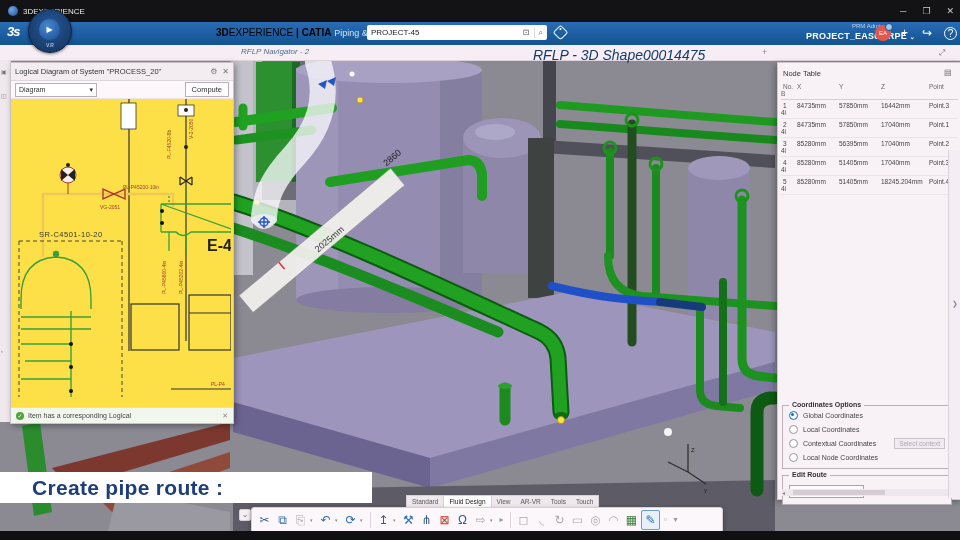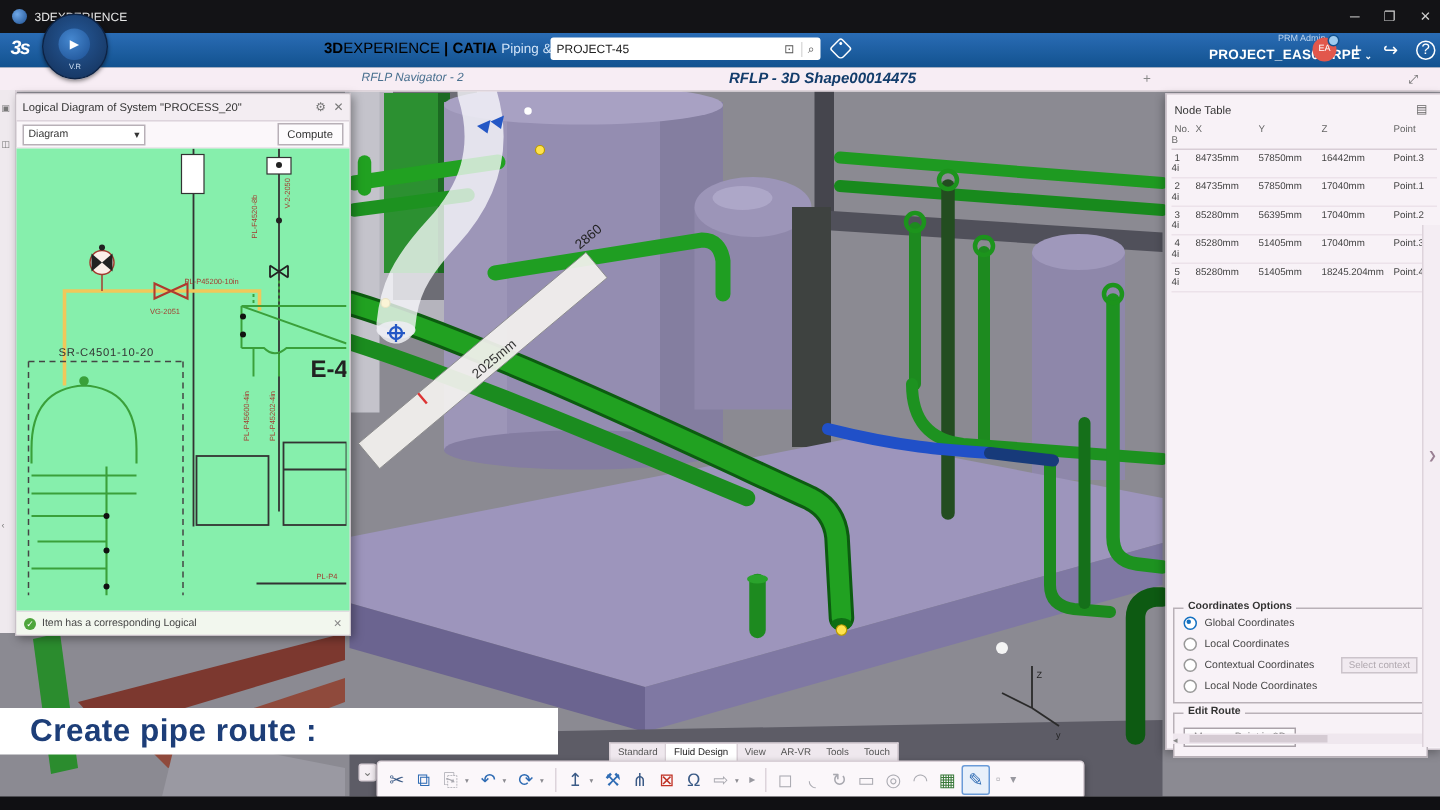--- a/index.html
+++ b/index.html
@@ -25,37 +25,37 @@
   .tagicon{left:555px;top:27px;width:9px;height:9px;border:1.5px solid #fff;border-radius:2px 2px 3px 2px;transform:rotate(45deg);}
   .tagicon::after{content:"";position:absolute;left:1px;top:1px;width:2px;height:2px;border-radius:50%;background:#fff;}
   .userrole{left:852px;top:23px;font-size:6px;color:#bcd4ee;}
   .workspace{left:806px;top:31px;font-size:9px;font-weight:bold;color:#fff;letter-spacing:.2px;}
   .avatar{left:875px;top:25px;width:16px;height:16px;border-radius:50%;background:#e2574c;color:#fff;font-size:6px;display:flex;align-items:center;justify-content:center;}
   .avatar .badge{position:absolute;right:-2px;top:-2px;width:6px;height:6px;border-radius:50%;background:#9ecbef;border:1px solid #12528f;}
   .abtn{top:26px;color:#fff;font-size:12px;}
   
   .tabbar{left:0;top:45px;width:960px;height:15px;background:#f7edf4;border-bottom:1px solid #ddd3da;}
   .doctab{top:47px;font-size:8px;font-style:italic;color:#49708f;}
-  .doctab.active{font-weight:bold;color:#123c6b;font-size:10px;}
+  .doctab.active{font-weight:normal;color:#123c6b;font-size:14px;margin-left:47px;}
   .addtab{left:762px;top:47px;font-size:9px;color:#8a8a8a;}
   .expicon{left:939px;top:48px;font-size:8px;color:#666;}
   
   .scene{left:0;top:60px;width:960px;height:471px;}
   
   .lstrip{left:0;top:60px;width:10px;height:362px;background:#efe9ee;border-right:1px solid #dcd2da;}
   .lstrip .mi{position:absolute;left:1px;font-size:6px;color:#777;}
   
   .lpanel{left:10px;top:62px;width:222px;height:360px;background:#fbf7fa;border:1px solid #c9c1c8;box-shadow:2px 2px 6px rgba(0,0,0,.35);display:flex;flex-direction:column;}
   .lphead{height:17px;background:#f3edf2;border-bottom:1px solid #ddd4dc;display:flex;align-items:center;font-size:7.5px;color:#333;padding:0 4px;}
   .lphead .sp{flex:1;}
   .lphead .hic{color:#777;font-size:8px;margin-left:5px;}
   .lptools{height:17px;display:flex;align-items:center;padding:0 4px;gap:4px;border-bottom:1px solid #eee4ec;}
   .lpselect{width:74px;height:12px;border:1px solid #b8b0b7;background:#fff;font-size:7px;color:#333;display:flex;align-items:center;padding:0 3px;justify-content:space-between;}
   .lpcompute{margin-left:auto;height:13px;border:1px solid #b8b0b7;background:#fdfbfd;font-size:7.5px;color:#333;display:flex;align-items:center;padding:0 6px;}
-  .lpcanvas{flex:1;background:#86efac;position:relative;overflow:hidden;}
+  .lpcanvas{flex:1;background:#fde047;position:relative;overflow:hidden;}
   .lpstatus{height:15px;background:#f2f7ee;border-top:1px solid #e0dce0;display:flex;align-items:center;font-size:7px;color:#444;padding:0 5px;gap:4px;}
   .okdot{width:8px;height:8px;border-radius:50%;background:#4ea53c;color:#fff;font-size:6px;display:flex;align-items:center;justify-content:center;}
   .lpstatus .cl{margin-left:auto;color:#888;}
   
   .rpanel{left:777px;top:62px;width:183px;height:436px;background:#f8f2f7;border:1px solid #cfc6ce;box-shadow:-2px 2px 6px rgba(0,0,0,.3);}
   .ntitle{position:absolute;left:5px;top:6px;font-size:7.5px;color:#333;}
   .ntbl{position:absolute;left:3px;top:18px;width:177px;font-size:6.5px;color:#444;border-collapse:collapse;}
   .ntbl .hr div, .ntbl .dr div{display:inline-block;overflow:hidden;white-space:nowrap;vertical-align:top;}
   .ntbl .row{border-bottom:1px solid #ece2ea;padding:2px 0;}
   .ntbl .hr{color:#666;border-bottom:1px solid #d8cdd6;}
@@ -68,21 +68,21 @@
   .rad.sel::after{content:"";position:absolute;left:1px;top:1px;width:3px;height:3px;border-radius:50%;background:#1470c0;}
   .selctx{margin-left:auto;border:1px solid #ccc4cb;background:#f1eaf0;color:#b0a8af;font-size:6.5px;padding:1px 4px;}
   .managebtn{position:absolute;left:6px;top:9px;border:1px solid #aaa2a9;background:#fdfbfd;font-size:7px;color:#333;padding:2px 6px;}
   .hscroll{position:absolute;left:4px;bottom:3px;width:172px;height:7px;background:#efe7ee;display:flex;align-items:center;font-size:6px;color:#888;}
   .hscroll .thumb{height:5px;width:92px;background:#d5cbd3;margin-left:8px;}
   .rstrip{left:948px;top:150px;width:12px;height:348px;background:#f4edf3;border-left:1px solid #ddd3db;}
   .rstrip .chv{position:absolute;left:3px;top:150px;font-size:7px;color:#997f93;}
   .ticon{left:944px;top:68px;font-size:8px;color:#666;z-index:5;}
   
   .banner{left:0;top:472px;width:372px;height:31px;background:#fff;display:flex;align-items:center;}
-  .banner span{font-size:21px;font-weight:bold;color:#1d3e78;padding-left:20px;letter-spacing:.3px;}
+  .banner span{font-size:21px;font-weight:bold;color:#1d3e78;padding-left:32px;letter-spacing:.3px;}
   
   .rtabs{left:406px;top:495px;height:13px;display:flex;background:#efe8ee;border:1px solid #d9d0d7;border-bottom:0;}
   .rtab{font-size:6.5px;color:#555;padding:2px 5px;white-space:nowrap;}
   .rtab.active{background:#fff;color:#222;border-left:1px solid #d9d0d7;border-right:1px solid #d9d0d7;}
   
   .toolbar{left:251px;top:507px;width:462px;height:24px;background:#fbf7fa;border:1px solid #d9d0d7;border-radius:3px;box-shadow:0 2px 5px rgba(0,0,0,.35);display:flex;align-items:center;padding:0 4px;gap:1px;}
   .tbi{font-size:12px;color:#2f6cb4;width:17px;text-align:center;line-height:20px;cursor:default;}
   .tbi.dk{color:#3a5a86;} .tbi.mut{color:#a9a9b0;} .tbi.red{color:#c03326;} .tbi.grn{color:#3a7a3a;}
   .tbi.sel{border:1px solid #6a9bd8;background:#e8f0fa;border-radius:2px;line-height:18px;}
   .tbi.sm{font-size:8px;width:9px;color:#98989f;}

